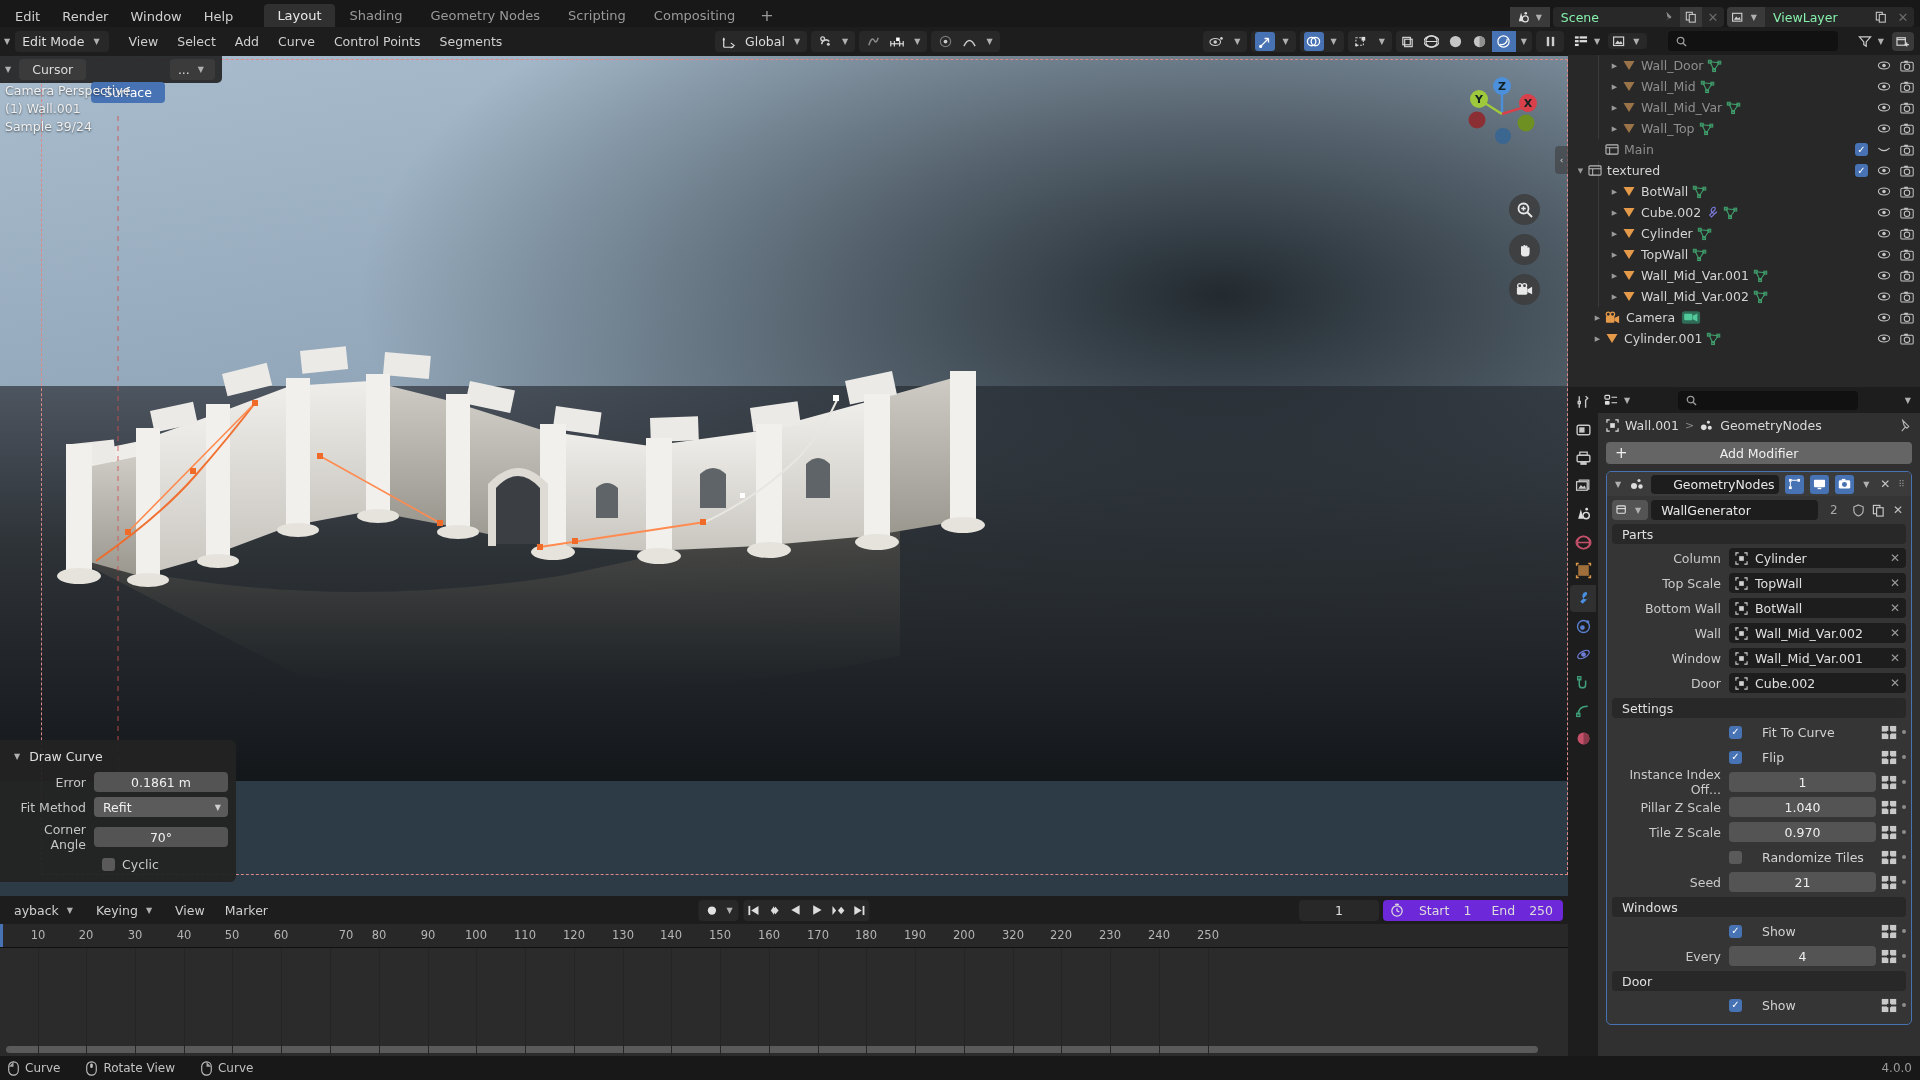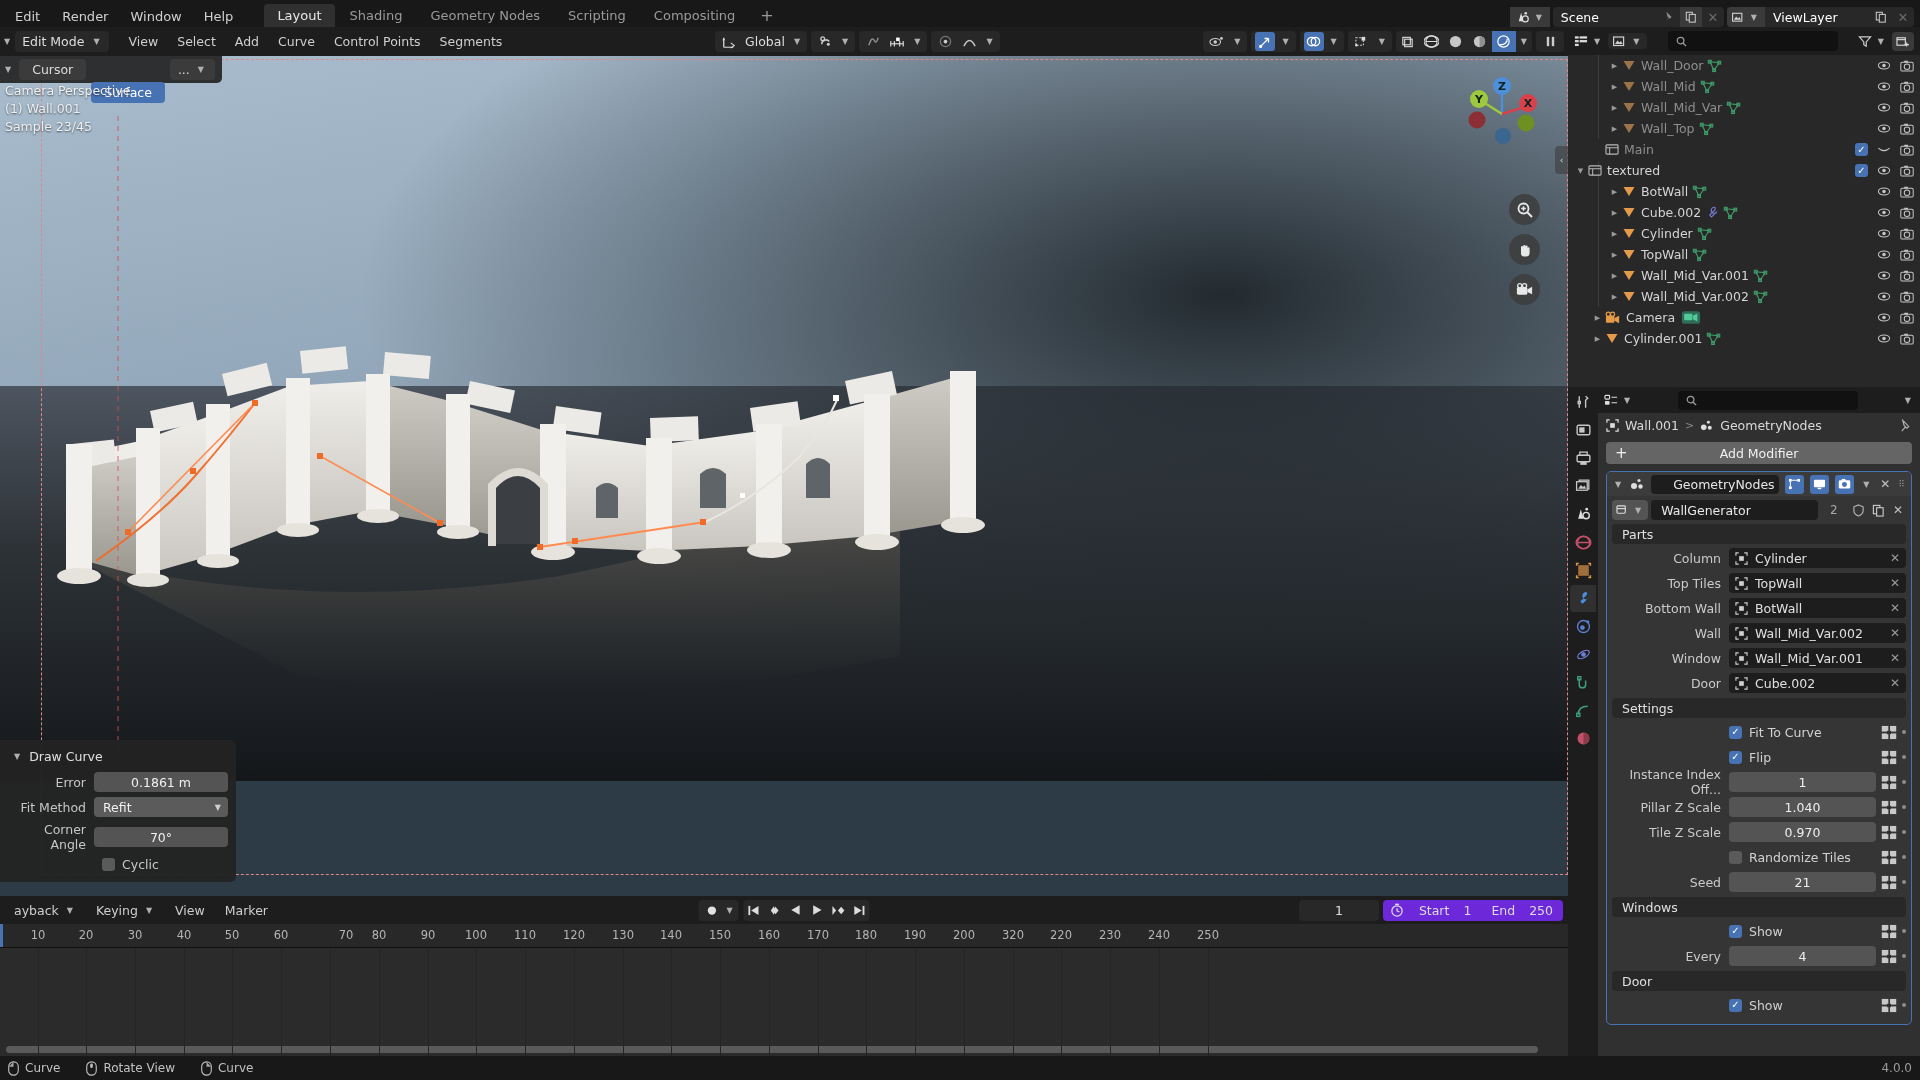--- a/index.html
+++ b/index.html
@@ -22,21 +22,21 @@
   .tb-menu .mi { padding: 3px 11px; color: #d0d0d0; font-size: 13px; cursor: default; border-radius: 3px; }
   .tb-tabs { display: flex; align-items: center; margin-left: 20px; gap: 2px; }
   .tb-tab { padding: 4px 13px; color: #9a9a9a; font-size: 13px; border-radius: 4px 4px 0 0; }
   .tb-tab.active { background: #303030; color: #e8e8e8; }
   .tb-plus { color: #999; padding: 2px 10px; font-size: 16px; line-height: 1; }
   .tb-right { margin-left: auto; display: flex; align-items: center; gap: 3px; padding-right: 6px; }
   .scene-field {
     display: flex; align-items: center; background: #282828; border-radius: 4px; height: 20px; overflow: hidden;
   }
   .scene-icon-btn { background: #3a3a3a; padding: 0 5px; height: 20px; display: flex; align-items: center; gap: 3px; }
-  .scene-name { padding: 0 10px 0 8px; color: #ffffff; font-size: 12.5px; min-width: 105px; }
+  .scene-name { padding: 0 10px 0 8px; color: #86efac; font-size: 12.5px; min-width: 105px; }
   .mini-btn { width: 22px; height: 20px; display: flex; align-items: center; justify-content: center; color: #b5b5b5; }
   .mini-btn.dim { color: #6b6b6b; }
   .mini-btn.boxed { background: #3a3a3a; }
 
   
   .main { flex: 1; display: flex; min-height: 0; }
   .leftcol { flex: 1; display: flex; flex-direction: column; min-width: 0; }
   .rightcol { width: 352px; display: flex; flex-direction: column; flex-shrink: 0; background: #1d1d1d; }
 
   
@@ -155,21 +155,21 @@
   .ng-row { display: flex; align-items: center; gap: 3px; margin-bottom: 4px; }
   .ng-icon { background: #545454; border-radius: 4px; height: 20px; display: flex; align-items: center; padding: 0 4px; gap: 3px; }
   .ng-name { flex: 1; background: #1d1d1d; border-radius: 4px; height: 20px; display: flex; align-items: center; padding-left: 10px; font-size: 12.5px; color: #e8e8e8; }
   .ng-count { width: 26px; text-align: center; font-size: 12px; color: #a8a8a8; }
   .sec-hdr { background: #282828; border-radius: 4px; height: 20px; display: flex; align-items: center; padding-left: 10px; font-size: 12.5px; color: #e0e0e0; margin: 4px 0 3px 0; }
   .p-row { display: flex; align-items: center; height: 22px; margin-bottom: 3px; gap: 5px; }
   .p-lbl { width: 112px; text-align: right; font-size: 12.5px; color: #cacaca; padding-right: 3px; flex-shrink: 0; }
   .p-obj { flex: 1; background: #1d1d1d; border-radius: 4px; height: 20px; display: flex; align-items: center; gap: 7px; padding: 0 6px; font-size: 12.5px; color: #e0e0e0; }
   .p-obj .x { margin-left: auto; color: #9b9b9b; font-size: 12px; }
   .p-val { flex: 1; background: #545454; border-radius: 4px; height: 20px; display: flex; align-items: center; justify-content: center; font-size: 12.5px; color: #efefef; }
-  .p-chk { flex: 1; display: flex; align-items: center; gap: 7px; font-size: 12.5px; color: #d2d2d2; }
+  .p-chk { flex: 1; display: flex; align-items: center; gap: 20px; font-size: 12.5px; color: #d2d2d2; }
   .dotn { width: 4px; height: 4px; border-radius: 50%; background: #8c8c8c; flex-shrink: 0; }
 
   
   .statusbar { height: 24px; background: #181818; display: flex; align-items: center; gap: 4px; padding: 0 8px; flex-shrink: 0; font-size: 12px; color: #c2c2c2; }
   .sb-item { display: flex; align-items: center; gap: 6px; padding-right: 22px; }
   .sb-right { margin-left: auto; display: flex; align-items: center; gap: 14px; color: #9a9a9a; }
   svg { display: block; }
 </style>
 </head>
 <body>
@@ -526,21 +526,21 @@
           <div class="ts-btn active">Surface</div>
           <div class="ts-btn small">
             <span>...</span>
             <span class="chev">▼</span>
           </div>
         </div>
 
         <div class="vp-text">
           <div>Camera Perspective</div>
           <div>(1) Wall.001</div>
-          <div>Sample 23/45</div>
+          <div>Sample 39/24</div>
         </div>
 
         <div class="gizmo">
           <svg width="84" height="84" viewBox="0 0 84 84">
             <line x1="42" y1="46" x2="42" y2="20" stroke="#4c8fdb" stroke-width="2.4"></line>
             <line x1="42" y1="46" x2="20" y2="32" stroke="#9fc93c" stroke-width="2.4"></line>
             <line x1="42" y1="46" x2="68" y2="38" stroke="#d9414a" stroke-width="2.4"></line>
             <circle cx="42" cy="18" r="9" fill="#4c8fdb"></circle>
             <text x="42" y="22" font-size="11" font-weight="bold" text-anchor="middle" fill="#122" font-family="DejaVu Sans">Z</text>
             <circle cx="19" cy="31" r="9" fill="#9fc93c"></circle>
@@ -1376,21 +1376,21 @@
         <span class="p-obj">
           <svg width="13" height="13" viewBox="0 0 14 14">
                           <path d="M1 4 L1 1 L4 1 M10 1 L13 1 L13 4 M13 10 L13 13 L10 13 M4 13 L1 13 L1 10" stroke="#d0d0d0" stroke-width="1.2" fill="none"></path>
                           <rect x="4.5" y="4.5" width="5" height="5" fill="#d0d0d0"></rect>
                         </svg>
                         <span>Cylinder</span>
           <span class="x">✕</span>
         </span>
                     </div>
                     <div class="p-row">
-        <span class="p-lbl">Top Tiles</span>
+        <span class="p-lbl">Top Scale</span>
         <span class="p-obj">
           <svg width="13" height="13" viewBox="0 0 14 14">
                           <path d="M1 4 L1 1 L4 1 M10 1 L13 1 L13 4 M13 10 L13 13 L10 13 M4 13 L1 13 L1 10" stroke="#d0d0d0" stroke-width="1.2" fill="none"></path>
                           <rect x="4.5" y="4.5" width="5" height="5" fill="#d0d0d0"></rect>
                         </svg>
                         <span>TopWall</span>
           <span class="x">✕</span>
         </span>
                     </div>
                     <div class="p-row">

